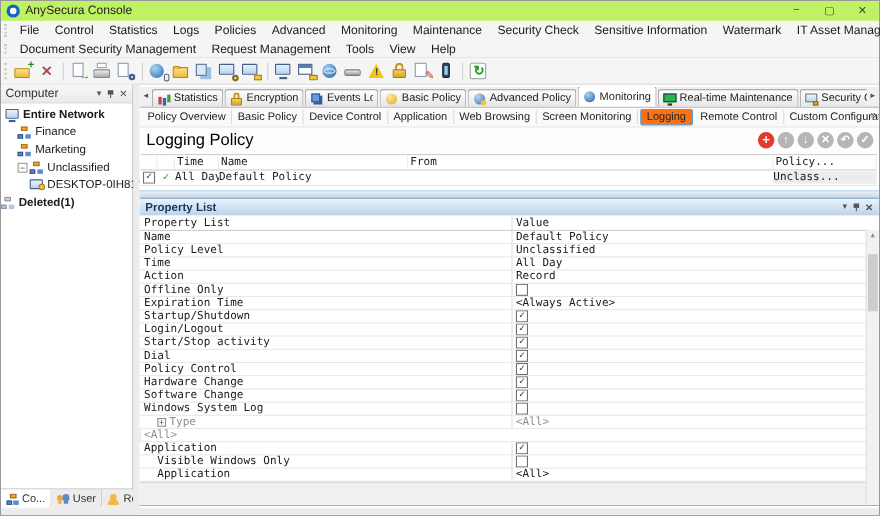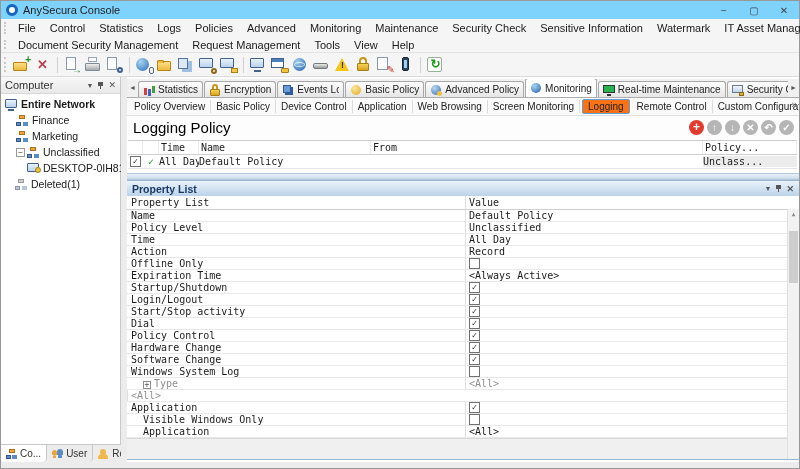--- a/index.html
+++ b/index.html
@@ -1,20 +1,20 @@
 <!DOCTYPE html>
 <html><head>
 <meta charset="utf-8">
 <style>
   html,body{margin:0;padding:0;background:#d4d4d4;}
   body{width:800px;height:469px;overflow:hidden;font-family:"Liberation Sans",sans-serif;font-size:11px;color:#1a1a1a;}
   .app{position:relative;width:798px;height:467px;background:#fff;border:1px solid #989898;box-sizing:content-box;}
 
   
-  .titlebar{height:18px;display:flex;align-items:center;padding-left:5px;background:#7dd3fc;}
+  .titlebar{height:18px;display:flex;align-items:center;padding-left:5px;background:#bef264;}
   .logo{width:12px;height:12px;border-radius:50%;border:3px solid #1565c0;box-sizing:border-box;margin-right:5px;background:#fff;}
   .title{font-size:11px;color:#222;}
   .winbtns{margin-left:auto;display:flex;}
   .winbtns span{width:30px;text-align:center;color:#444;font-size:10px;cursor:default;}
 
   
   .menubar{display:flex;align-items:center;background:#f5f5f5;padding-left:10px;position:relative;}
   .menubar.r1{height:18px;}
   .menubar.r2{height:16px;border-bottom:1px solid #e3e3e3;box-sizing:border-box;}
   .menubar::before{content:"";position:absolute;left:3px;top:3px;bottom:3px;width:3px;border-left:2px dotted #c9c9c9;}
@@ -256,21 +256,21 @@
           <div class="trow" style="padding-left: 15px;">
             <span class="expander">−</span>
             <span class="tic ic-network"></span>
             <span class="tlb">Unclassified</span>
           </div>
           <div class="trow" style="padding-left: 26px;">
             <span class="tic ic-computer-user"></span>
             <span class="tlb">DESKTOP-0IH81NC</span>
             <span class="badge-search"></span>
           </div>
-          <div class="trow" style="padding-left: 14px;">
+          <div class="trow" style="padding-left: 0; font-weight: bold;">
             <span class="tic ic-network-deleted"></span>
             <span class="tlb">Deleted(1)</span>
           </div>
         </div>
       <div class="side-tabs" id="side-tabs">
           <span class="stab active">
             <span class="stic ic2-network"></span>
             <span>Co...</span>
           </span>
           <span class="stab">

